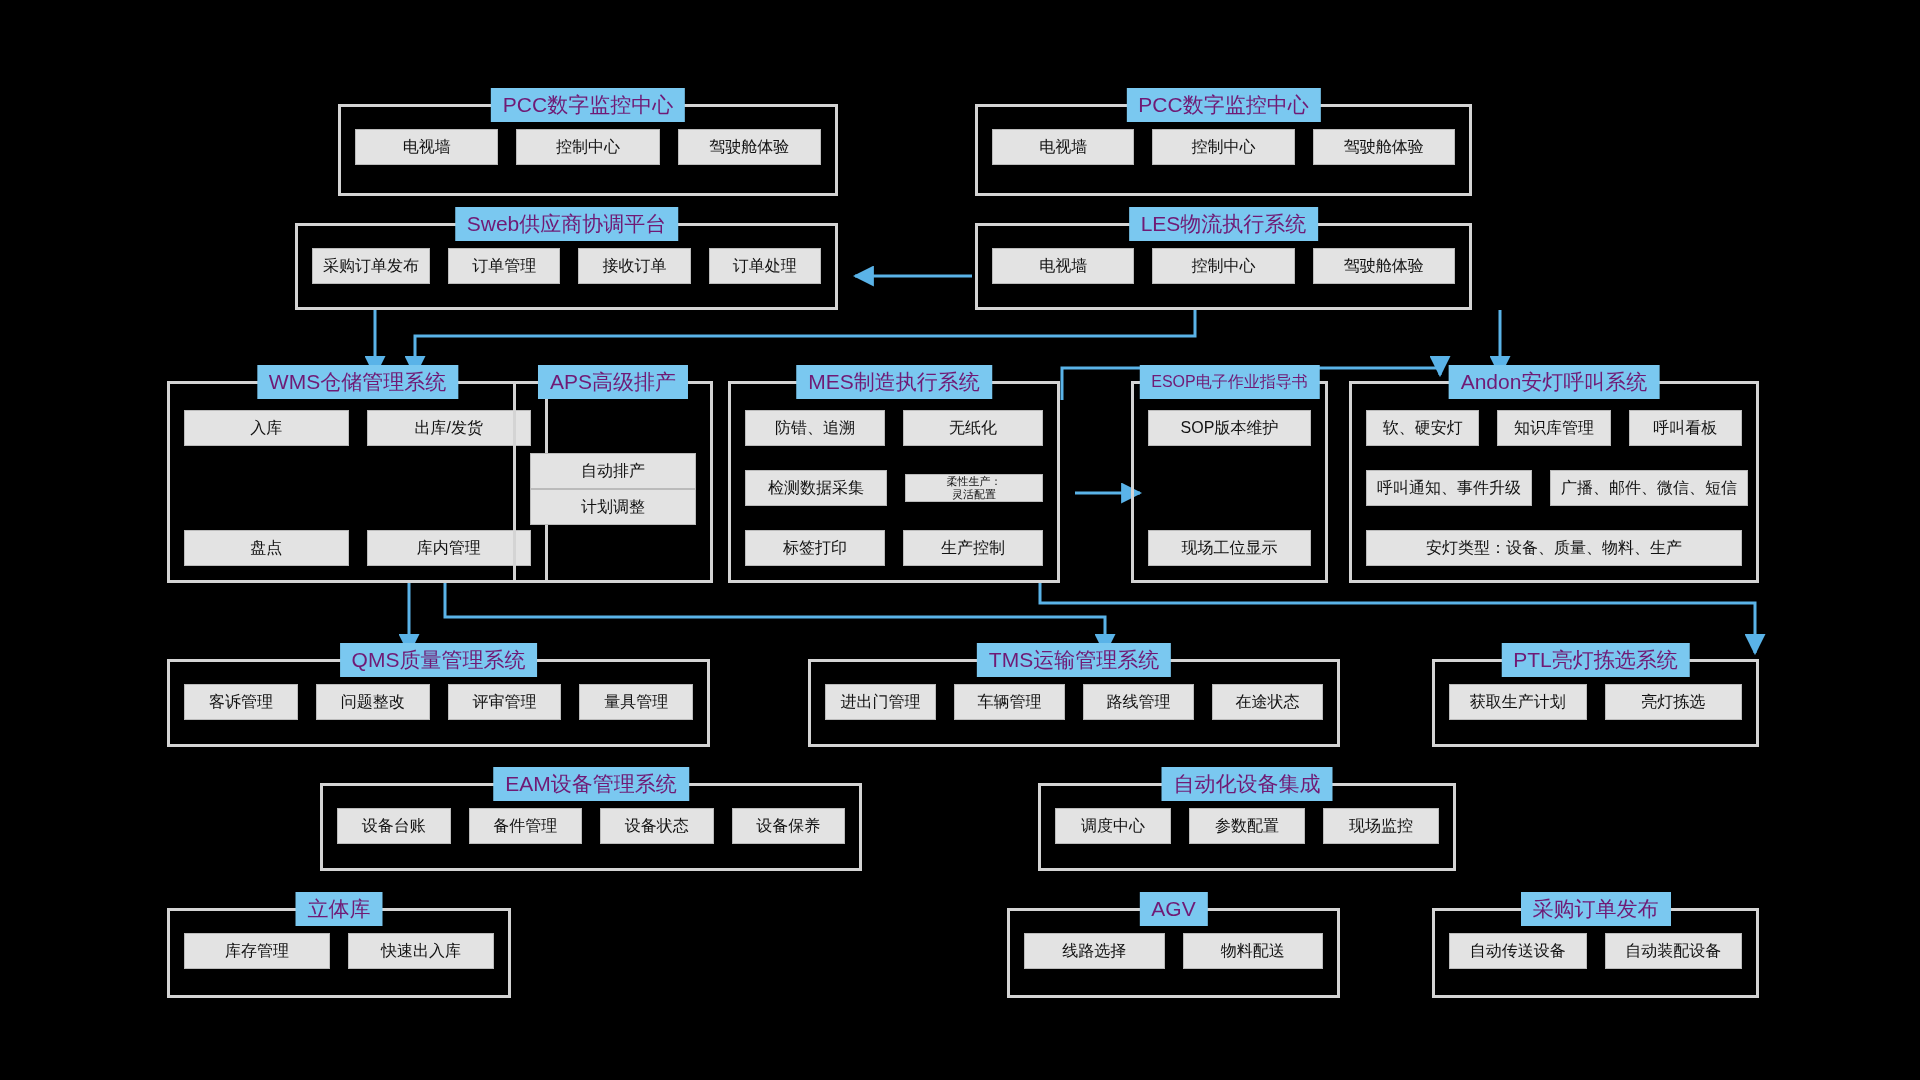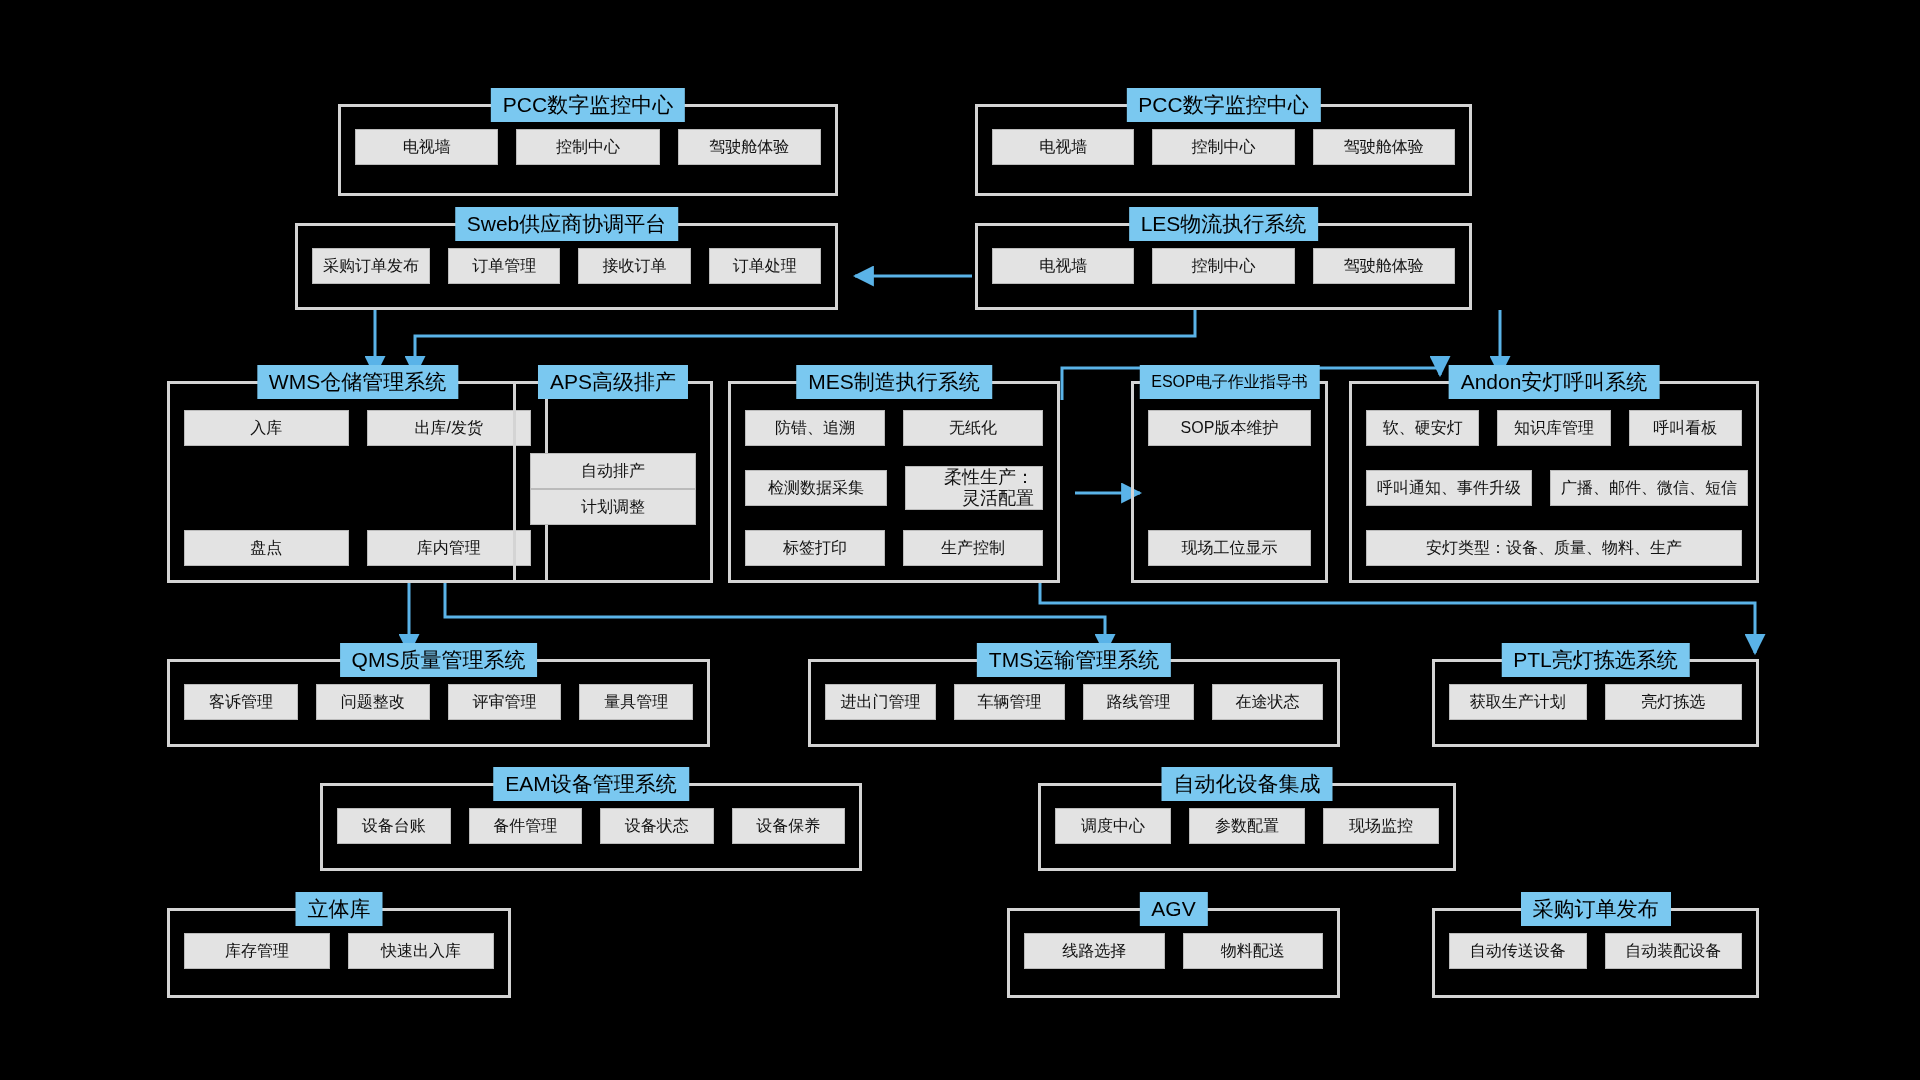--- a/index.html
+++ b/index.html
@@ -5,32 +5,32 @@
   html,body{margin:0;padding:0;background:#000;}
   body{width:1920px;height:1080px;position:relative;overflow:hidden;
        font-family:"Liberation Sans","DejaVu Sans",sans-serif;}
   #canvas{position:absolute;left:0;top:0;width:1920px;height:1080px;}
   svg.links{position:absolute;left:0;top:0;width:1920px;height:1080px;pointer-events:none;}
 
   
   .group{position:absolute;box-sizing:border-box;
          border:3px solid #d4d4d4;background:transparent;}
   .group-title{position:absolute;box-sizing:border-box;
-        background:#7ac8f0;color:#000000;
+        background:#7ac8f0;color:#701a75;
         font-size:21px;line-height:34px;height:34px;
         text-align:center;white-space:nowrap;padding:0 12px;
         left:50%;transform:translateX(-50%);top:-19px;z-index:5;}
   .items{position:absolute;left:0;right:0;top:0;bottom:0;
          display:flex;flex-direction:column;justify-content:flex-start;
          padding:22px 14px 12px 14px;box-sizing:border-box;}
   .row{display:flex;flex-direction:row;justify-content:space-around;align-items:center;gap:18px;}
   .chip{background:#e3e3e3;border:1px solid #bbbbbb;color:#111;
         font-size:16px;line-height:1.15;text-align:center;
         padding:8px 10px;box-sizing:border-box;white-space:nowrap;}
-  .chip.two-line{white-space:normal;font-size:18px;padding:0 8px;text-align:right;}
+  .chip.two-line{white-space:normal;font-size:11px;padding:0 8px;}
   .grow{flex:1 1 0;}
 </style>
 </head>
 <body>
 
 <div id="canvas">
 
   <svg class="links" viewBox="0 0 1920 1080" xmlns="http://www.w3.org/2000/svg">
     <defs>
       <marker id="arrow" viewBox="0 0 10 10" refX="9" refY="5" markerWidth="7" markerHeight="7" orient="auto-start-reverse">

